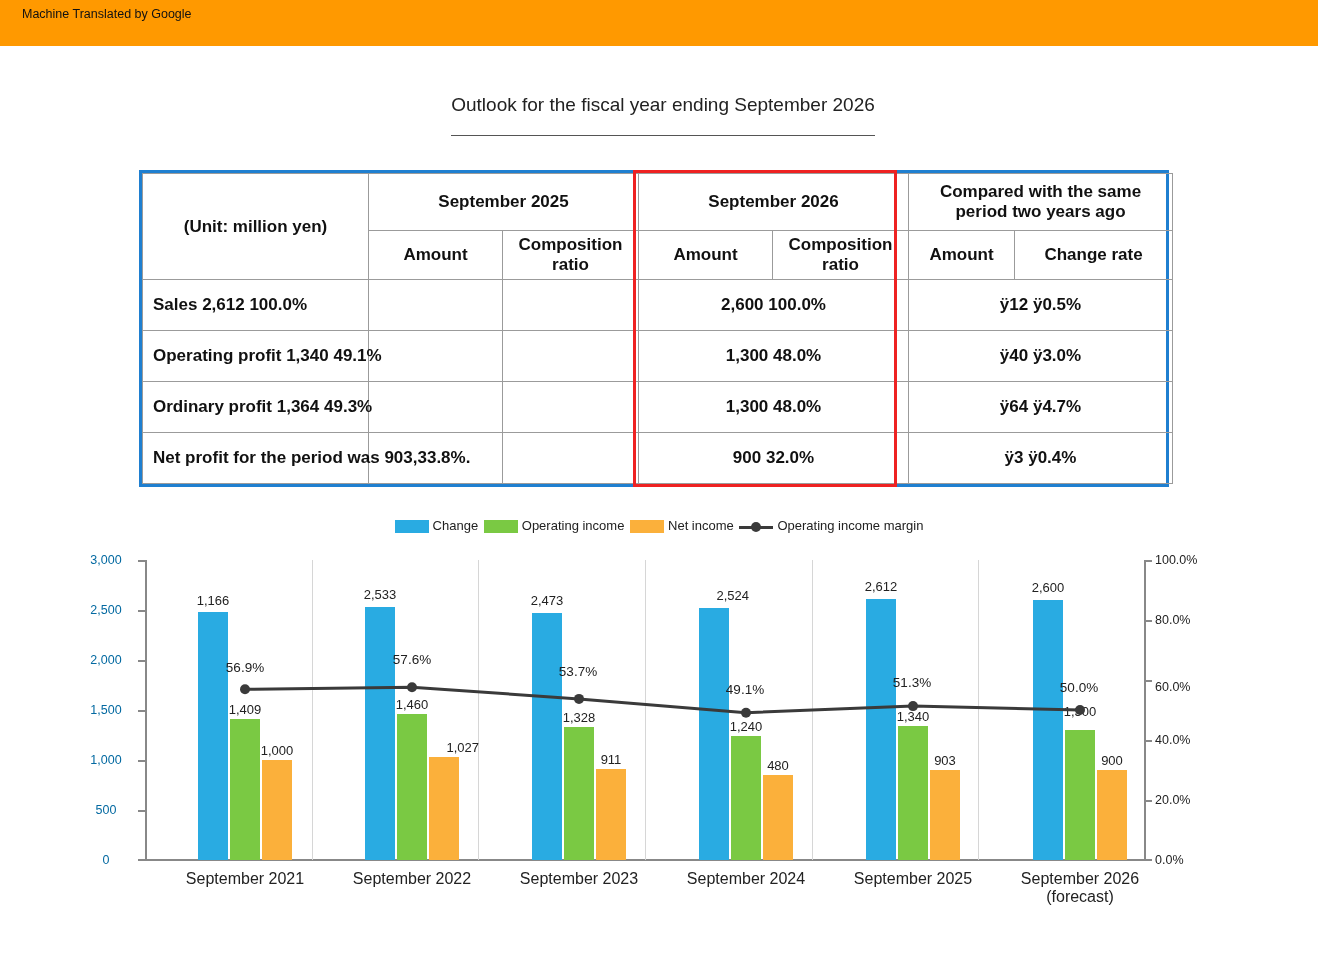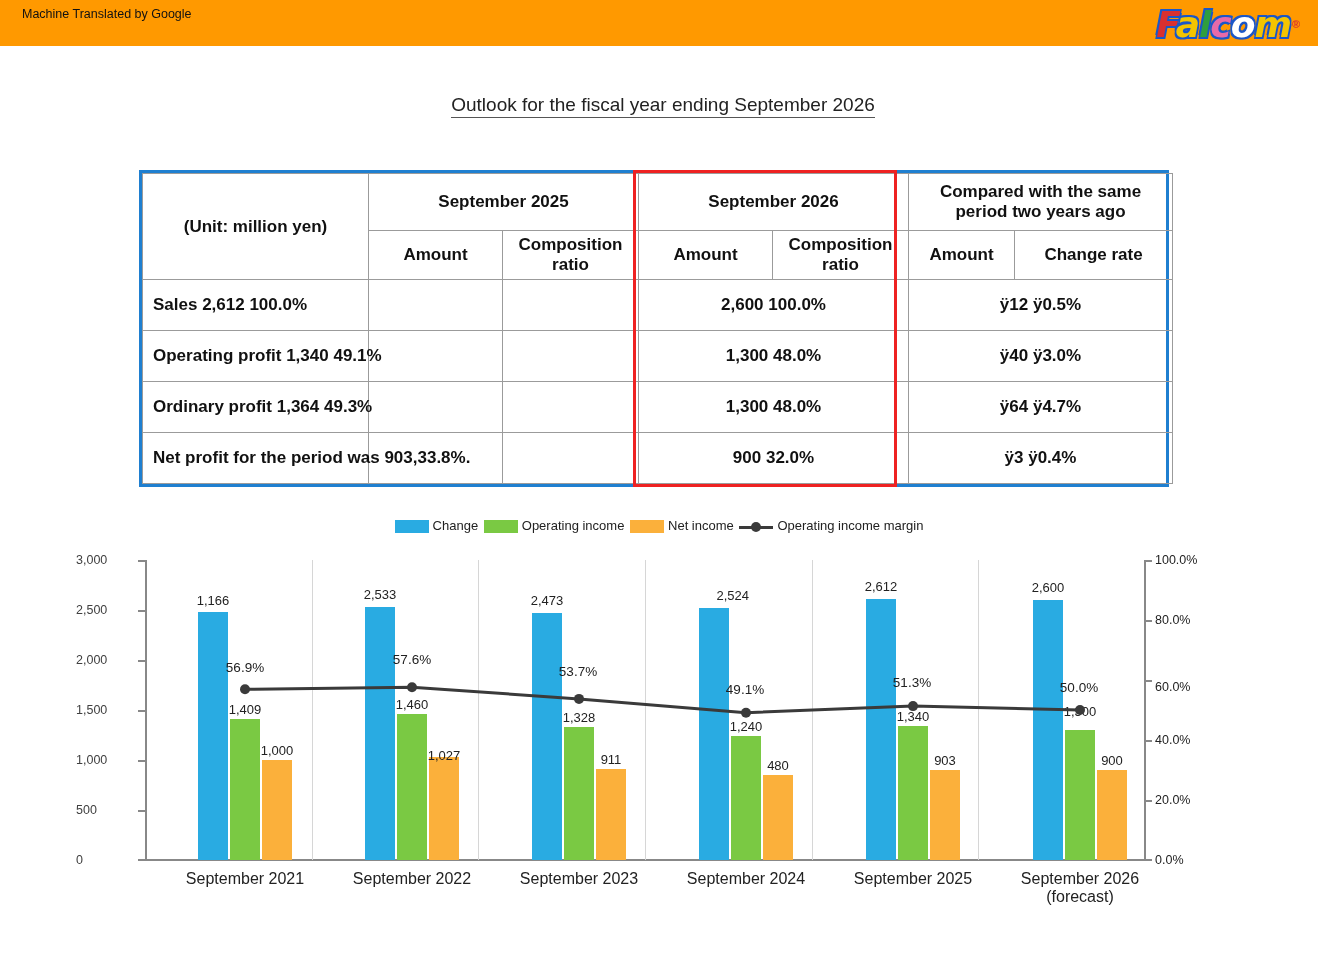--- a/index.html
+++ b/index.html
@@ -68,21 +68,21 @@
   .page-title {
     position: absolute;
     left: 0; top: 94px;
     width: 1318px;
     text-align: center;
     font-size: 19px;
     color: #222;
   }
   .page-title span {
     border-bottom: 1.5px solid #555;
-    padding-bottom: 2px;
+    padding-bottom: 20px;
     margin-left: 8px;
   }
 
   
   .table-wrap {
     position: absolute;
     left: 139px; top: 170px;
     width: 1030px;
     height: 317px;
     border: 3px solid #1f7fd0;
@@ -217,22 +217,22 @@
   .axis-line-bottom {
     position: absolute;
     left: 145px; top: 311px;
     width: 1001px; height: 1.5px;
     background: #888;
   }
   .ytick {
     position: absolute;
     right: 1182px;
     font-size: 12.5px;
-    color: #404040;
-    text-align: left;
+    color: #0369a1;
+    text-align: center;
     width: 60px;
   }
   .ytick-r {
     position: absolute;
     left: 1155px;
     font-size: 12.5px;
     color: #222;
     text-align: left;
     width: 70px;
   }
@@ -290,24 +290,20 @@
     left: 145px; top: 12px;
     width: 1001px; height: 300px;
     overflow: visible;
   }
 </style>
 </head>
 <body>
 
 <div class="translate-bar">
   <div class="label">Machine Translated by Google</div>
-  <div class="logo">
-    <span class="wordmark"><span class="c1">F</span><span class="c2">a</span><span class="c3">l</span><span class="c4">c</span><span class="c5">o</span><span class="c2">m</span></span>
-      <span class="reg">®</span>
-  </div>
 </div>
 
 <div class="page-title">
   <span>Outlook for the fiscal year ending September 2026</span>
 </div>
 
 <div class="table-wrap">
   <table class="fin">
     <colgroup>
       <col class="col-label">
@@ -432,21 +428,21 @@
     <div class="barlabel" style="left:33px;  top:33px;">1,166</div>
     <div class="barlabel" style="left:65px;  top:142px;">1,409</div>
     <div class="barlabel" style="left:97px;  top:183px;">1,000</div>
     <div class="pctlabel" style="left:60px;  top:100px;">56.9%</div>
 
     <div class="bar b-sales" style="left:220px; height:253.3px;"></div>
     <div class="bar b-op" style="left:252px; height:146.0px;"></div>
     <div class="bar b-net" style="left:284px; height:102.7px;"></div>
     <div class="barlabel" style="left:200px; top:27px;">2,533</div>
     <div class="barlabel" style="left:232px; top:137px;">1,460</div>
-    <div class="barlabel" style="left:264px; top:188px;">1,027</div>
+    <div class="barlabel" style="left:264px; top:180px;text-align:right;">1,027</div>
     <div class="pctlabel" style="left:227px; top:92px;">57.6%</div>
 
     <div class="bar b-sales" style="left:387px; height:247.3px;"></div>
     <div class="bar b-op" style="left:419px; height:132.8px;"></div>
     <div class="bar b-net" style="left:451px; height:91.1px;"></div>
     <div class="barlabel" style="left:367px; top:33px;">2,473</div>
     <div class="barlabel" style="left:399px; top:150px;">1,328</div>
     <div class="barlabel" style="left:431px; top:192px;">911</div>
     <div class="pctlabel" style="left:393px; top:104px;">53.7%</div>
 

